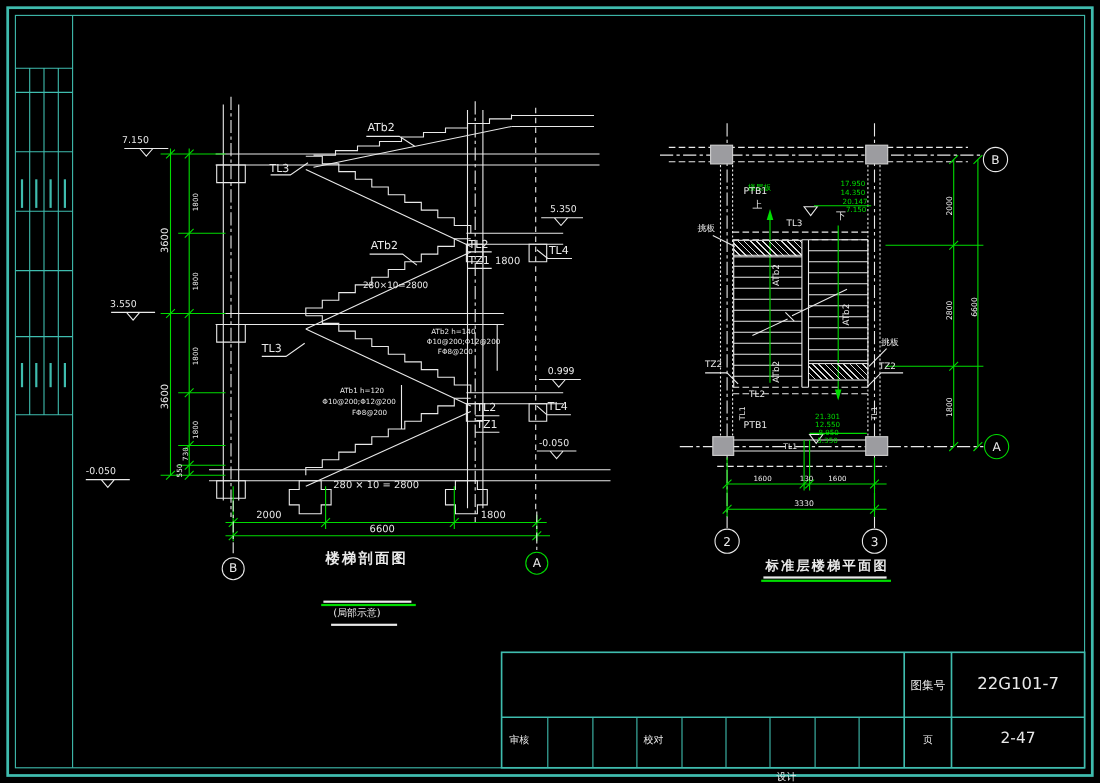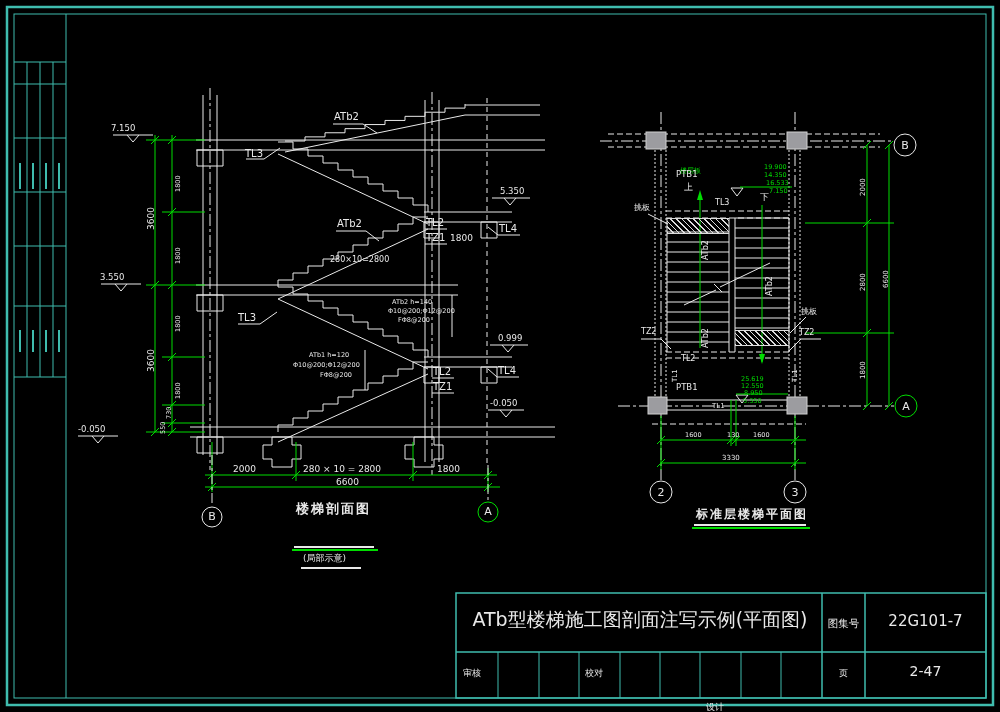--- a/index.html
+++ b/index.html
@@ -150,75 +150,74 @@
 
 <span class="t t9 rot" style="left:147px;top:230px">3600</span>
 <span class="t t9 rot" style="left:147px;top:372px">3600</span>
 <span class="t t6 rot" style="left:175px;top:192px">1800</span>
 <span class="t t6 rot" style="left:175px;top:264px">1800</span>
 <span class="t t6 rot" style="left:175px;top:332px">1800</span>
 <span class="t t6 rot" style="left:175px;top:399px">1800</span>
 <span class="t t6 rot" style="left:166px;top:419px">730</span>
 <span class="t t6 rot" style="left:160px;top:434px">550</span>
 <span class="t t9" style="left:233px;top:465px">2000</span>
-<span class="t t9" style="left:303px;top:465px">280 × 10 = 2800</span>
+<span class="t t9" style="left:303px;top:438px">280 × 10 = 2800</span>
 <span class="t t9" style="left:437px;top:465px">1800</span>
 <span class="t t9" style="left:336px;top:478px">6600</span>
 
 <span class="t t11 ctr" style="left:202px;top:511px;width:20px">B</span>
 <span class="t t11 ctr" style="left:478px;top:506px;width:20px">A</span>
 
 <span class="t t13" style="left:296px;top:502px">楼梯剖面图</span>
 <div class="uline" style="left:294px;top:546px;width:80px"></div>
 <div class="gline" style="left:292px;top:549px;width:86px"></div>
 <span class="t t9" style="left:303px;top:554px">(局部示意)</span>
 <div class="uline" style="left:301px;top:567px;width:60px"></div>
 
 <span class="t t7 g" style="left:680px;top:156px">楼层板</span>
 <span class="t t85" style="left:676px;top:170px">PTB1</span>
 <span class="t t9" style="left:684px;top:183px">上</span>
-<span class="t t6 g" style="left:764px;top:152px">19.900</span>
+<span class="t t6 g" style="left:764px;top:152px">17.950</span>
 <span class="t t6 g" style="left:764px;top:160px">14.350</span>
-<span class="t t6 g" style="left:766px;top:168px">16.533</span>
+<span class="t t6 g" style="left:766px;top:168px">20.147</span>
 <span class="t t6 g" style="left:769px;top:176px">7.150</span>
 <span class="t t9" style="left:760px;top:193px">下</span>
 <span class="t t8" style="left:715px;top:199px">TL3</span>
 <span class="t t8" style="left:634px;top:204px">挑板</span>
 <span class="t t8" style="left:641px;top:328px">TZ2</span>
 <span class="t t8 rot" style="left:702px;top:260px">ATb2</span>
 <span class="t t8 rot" style="left:766px;top:296px">ATb2</span>
 <span class="t t8 rot" style="left:702px;top:348px">ATb2</span>
 <span class="t t8" style="left:801px;top:308px">挑板</span>
 <span class="t t8" style="left:799px;top:329px">TZ2</span>
 <span class="t t8" style="left:681px;top:355px">TL2</span>
 <span class="t t7 rot" style="left:672px;top:382px">TL1</span>
 <span class="t t7 rot" style="left:792px;top:382px">TL1</span>
 <span class="t t85" style="left:676px;top:383px">PTB1</span>
-<span class="t t6 g" style="left:741px;top:364px">25.619</span>
+<span class="t t6 g" style="left:741px;top:364px">21.301</span>
 <span class="t t6 g" style="left:741px;top:371px">12.550</span>
 <span class="t t6 g" style="left:744px;top:378px">8.950</span>
 <span class="t t6 g" style="left:743px;top:386px">5.350</span>
 <span class="t t7" style="left:712px;top:403px">TL1</span>
 <span class="t t6" style="left:685px;top:432px">1600</span>
 <span class="t t6" style="left:727px;top:432px">130</span>
 <span class="t t6" style="left:753px;top:432px">1600</span>
 <span class="t t7" style="left:722px;top:455px">3330</span>
 <span class="t t7 rot" style="left:860px;top:196px">2000</span>
 <span class="t t7 rot" style="left:860px;top:291px">2800</span>
 <span class="t t7 rot" style="left:860px;top:379px">1800</span>
 <span class="t t7 rot" style="left:883px;top:288px">6600</span>
 <span class="t t11 ctr" style="left:895px;top:140px;width:20px">B</span>
 <span class="t t11 ctr" style="left:896px;top:401px;width:20px">A</span>
 <span class="t t11 ctr" style="left:651px;top:487px;width:20px">2</span>
 <span class="t t11 ctr" style="left:785px;top:487px;width:20px">3</span>
 <span class="t t12" style="left:696px;top:508px">标准层楼梯平面图</span>
 <div class="uline" style="left:694px;top:524px;width:112px"></div>
 <div class="gline" style="left:692px;top:527px;width:118px"></div>
 
-<span class="t ctr" style="left:462px;top:610px;width:356px;font-size:19px">ATb型楼梯施工图剖面注写示例(平面图)</span>
 <span class="t ctr" style="left:822px;top:618px;width:43px;font-size:10.5px">图集号</span>
 <span class="t ctr" style="left:865px;top:614px;width:121px;font-size:15px">22G101-7</span>
 <span class="t t9" style="left:463px;top:669px">审核</span>
 <span class="t t9" style="left:585px;top:669px">校对</span>
 <span class="t t9" style="left:706px;top:703px">设计</span>
 <span class="t t9 ctr" style="left:822px;top:669px;width:43px">页</span>
 <span class="t ctr" style="left:865px;top:664px;width:121px;font-size:14px">2-47</span>
 
 </div>
 

